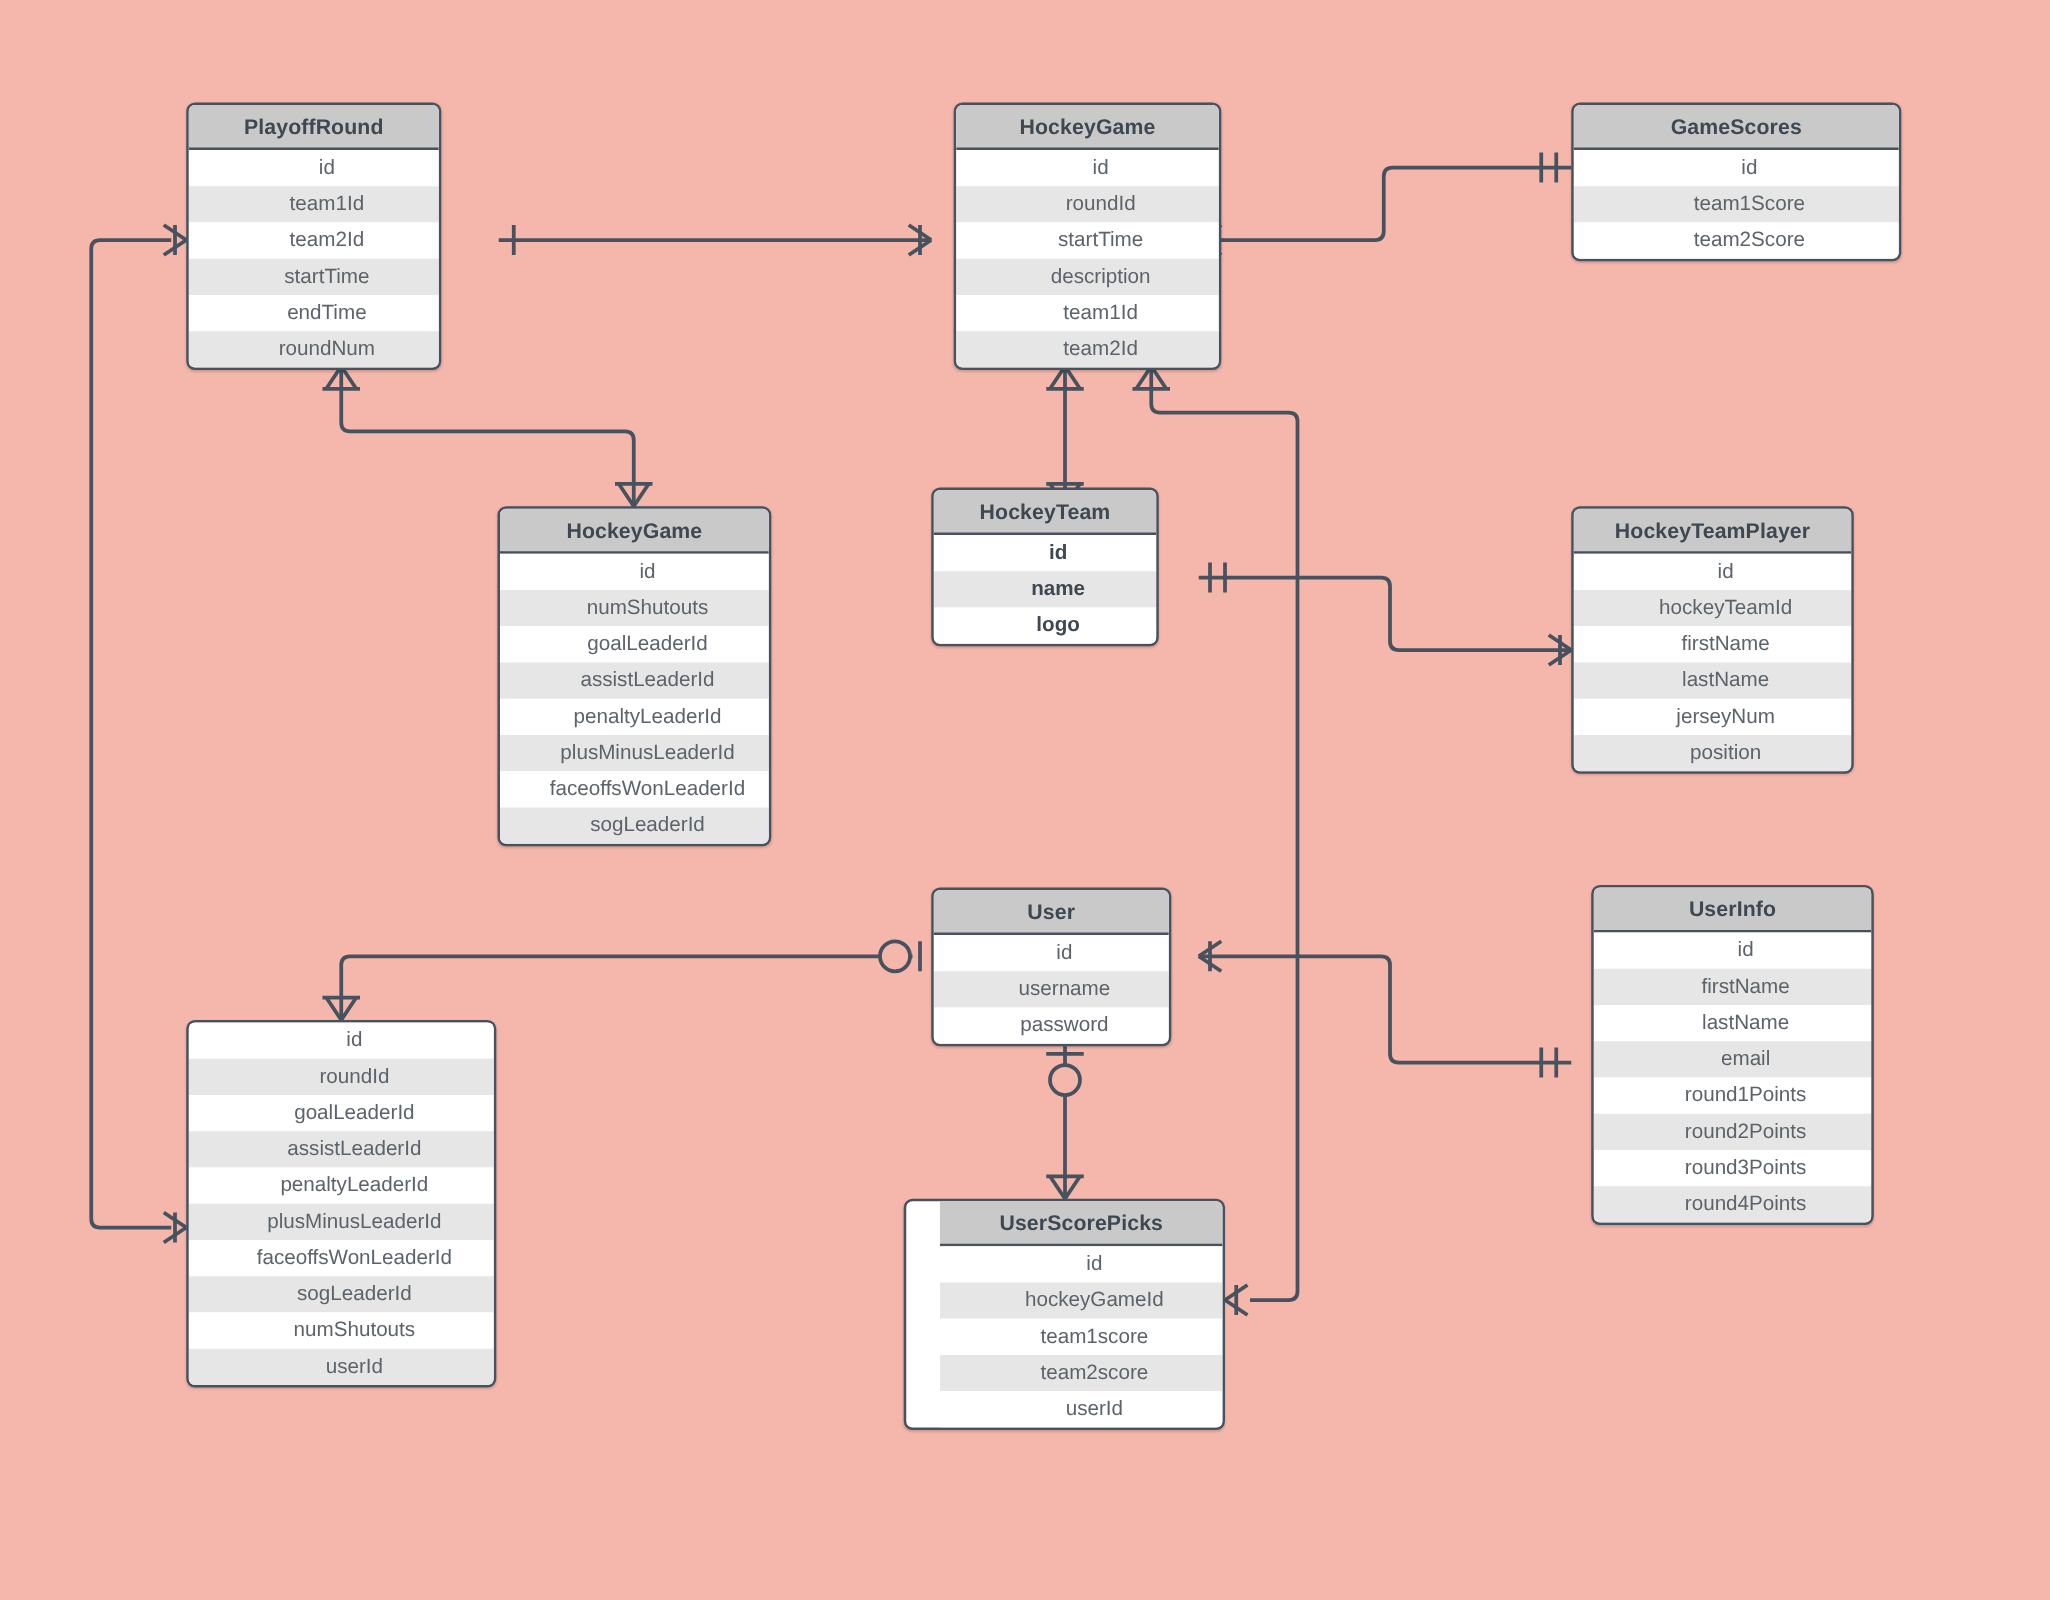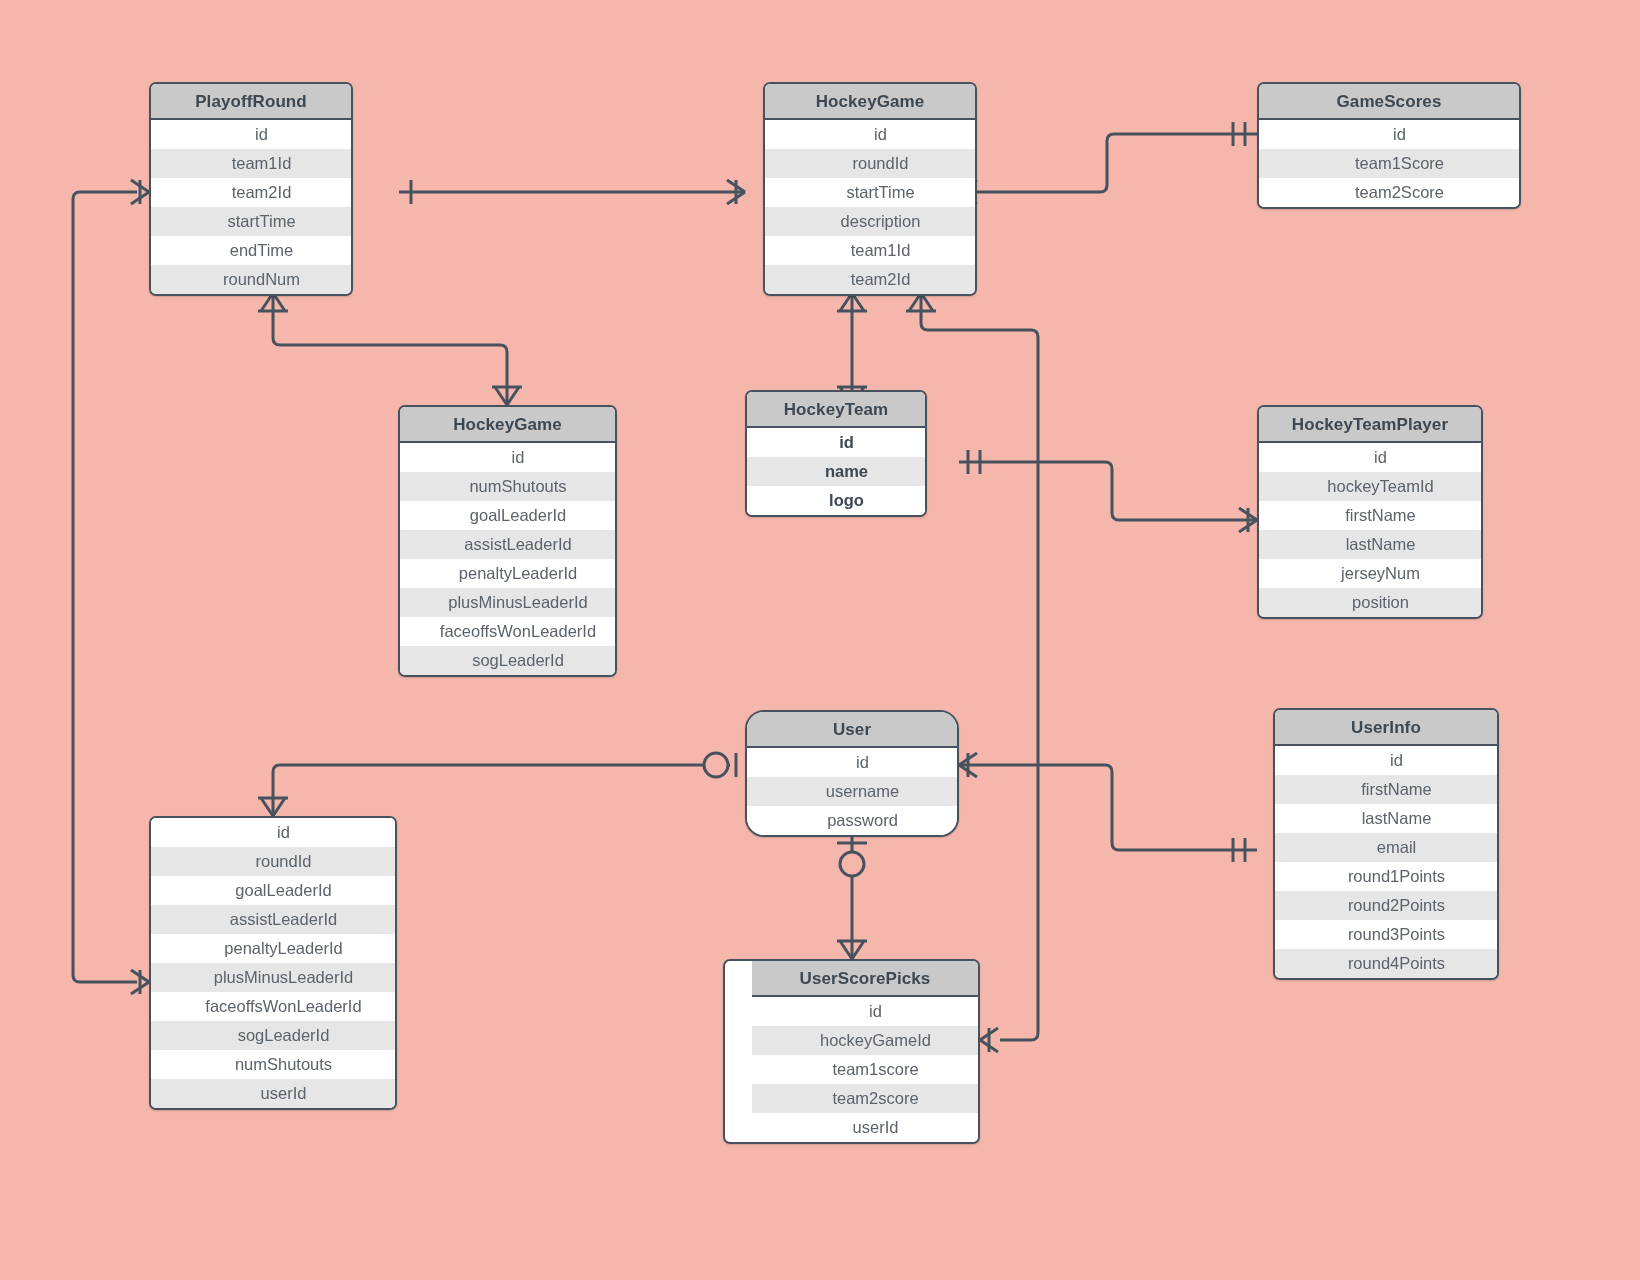--- a/index.html
+++ b/index.html
@@ -177,21 +177,21 @@
       </div>
       <div class="entity" style="left: 1257px; top: 405px; width: 226px;">
         <div class="entity-title">HockeyTeamPlayer</div>
         <div class="attr">id</div>
         <div class="attr alt">hockeyTeamId</div>
         <div class="attr">firstName</div>
         <div class="attr alt">lastName</div>
         <div class="attr">jerseyNum</div>
         <div class="attr alt">position</div>
       </div>
-      <div class="entity" style="left: 745px; top: 710px; width: 214px; border-radius: 19px;">
+      <div class="entity" style="left: 745px; top: 710px; width: 192px;">
         <div class="entity-title">User</div>
         <div class="attr">id</div>
         <div class="attr alt">username</div>
         <div class="attr">password</div>
       </div>
       <div class="entity" style="left: 1257px; top: 708px; width: 226px; margin-left: 16px;">
         <div class="entity-title">UserInfo</div>
         <div class="attr">id</div>
         <div class="attr alt">firstName</div>
         <div class="attr">lastName</div>

